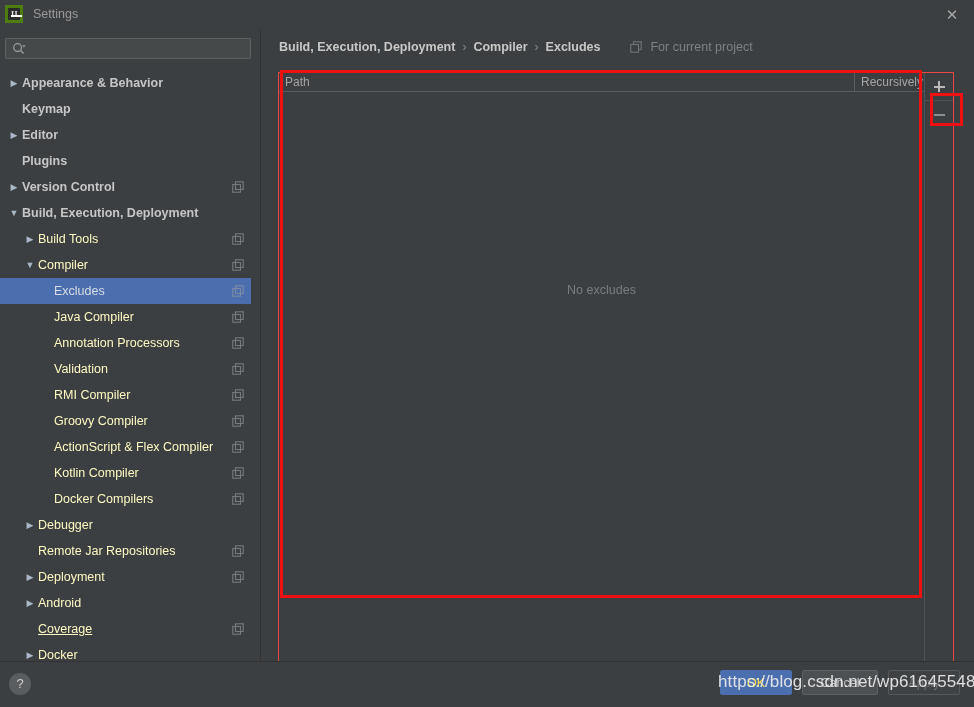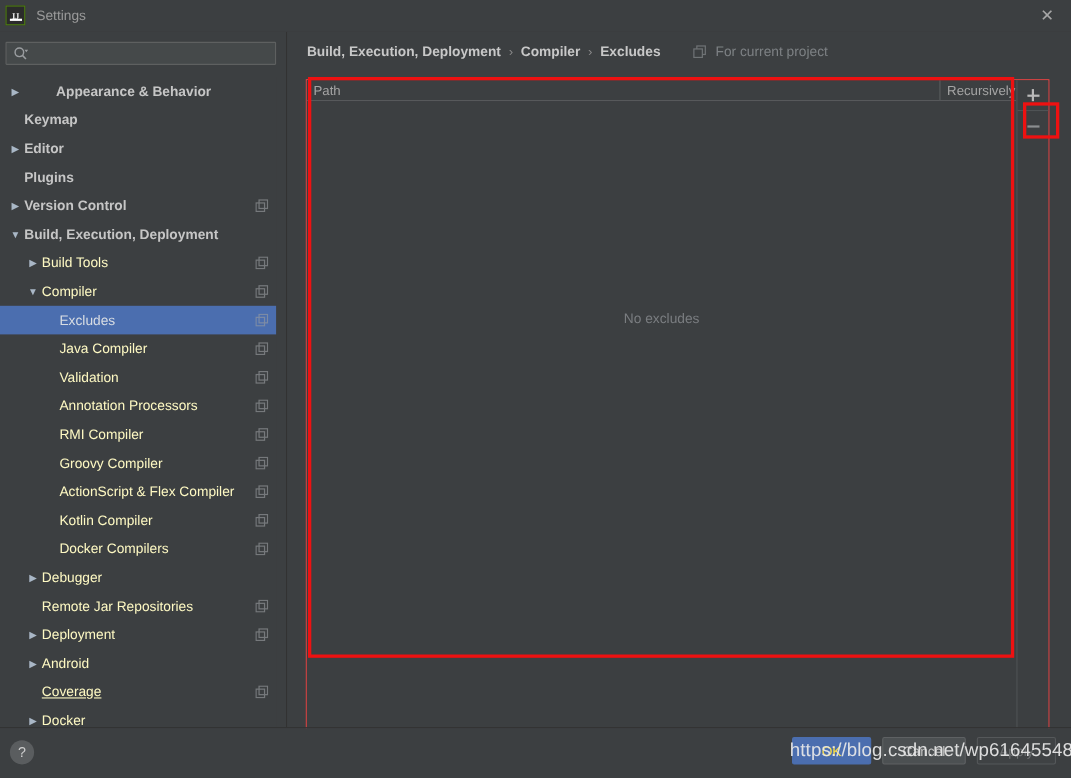--- a/index.html
+++ b/index.html
@@ -28,21 +28,21 @@
     position: absolute;
     left: 0; top: 0;
     width: 974px; height: 29px;
     background: #3c3f41;
   }
   .ij-logo {
     position: absolute;
     left: 5px; top: 5px;
     width: 18px; height: 18px;
     background: #2b2b2b;
-    border: 1px solid #4d7c0f;
+    border: 3px solid #4d7c0f;
     box-sizing: border-box;
     display: flex;
     align-items: center;
     justify-content: center;
     font-size: 8px;
     font-weight: bold;
     color: #e6e6e6;
     letter-spacing: -0.5px;
     font-family: "Liberation Serif", serif;
   }
@@ -379,21 +379,21 @@
         <line x1="8.6" y1="8.6" x2="11.6" y2="11.6" stroke="#9a9da0" stroke-width="1.4"></line>
         <polygon points="10.2,3.2 13.6,3.2 11.9,5.4" fill="#9a9da0"></polygon>
       </svg>
       <span class="search-input-text"></span>
     </div>
 
     <div class="tree">
       <div id="tree-rows">
           <div class="tree-row bold">
             <span class="twisty" style="left: 8px;">▶</span>
-            <span class="tlabel" style="left: 22px; margin-left: 29px;">Appearance &amp; Behavior</span>
+            <span class="tlabel" style="left: 22px;">Appearance &amp; Behavior</span>
           </div>
           <div class="tree-row bold">
             <span class="twisty" style="left: 8px;"></span>
             <span class="tlabel" style="left: 22px;">Keymap</span>
           </div>
           <div class="tree-row bold">
             <span class="twisty" style="left: 8px;">▶</span>
             <span class="tlabel" style="left: 22px;">Editor</span>
           </div>
           <div class="tree-row bold">
@@ -439,29 +439,29 @@
           <div class="tree-row">
             <span class="twisty" style="left: 40px;"></span>
             <span class="tlabel" style="left: 54px;">Java Compiler</span>
             <svg class="scope-icon" viewBox="0 0 12 12">
               <rect x="3.5" y="0.8" width="7.7" height="7.7" fill="none" stroke="#9a9da0" stroke-width="1.1"></rect>
               <rect x="0.8" y="3.5" width="7.7" height="7.7" fill="none" stroke="#9a9da0" stroke-width="1.1"></rect>
             </svg>
           </div>
           <div class="tree-row">
             <span class="twisty" style="left: 40px;"></span>
+            <span class="tlabel" style="left: 54px;">Annotation Processors</span>
+            <svg class="scope-icon" viewBox="0 0 12 12">
+              <rect x="3.5" y="0.8" width="7.7" height="7.7" fill="none" stroke="#9a9da0" stroke-width="1.1"></rect>
+              <rect x="0.8" y="3.5" width="7.7" height="7.7" fill="none" stroke="#9a9da0" stroke-width="1.1"></rect>
+            </svg>
+          </div>
+          <div class="tree-row">
+            <span class="twisty" style="left: 40px;"></span>
             <span class="tlabel" style="left: 54px;">Validation</span>
-            <svg class="scope-icon" viewBox="0 0 12 12">
-              <rect x="3.5" y="0.8" width="7.7" height="7.7" fill="none" stroke="#9a9da0" stroke-width="1.1"></rect>
-              <rect x="0.8" y="3.5" width="7.7" height="7.7" fill="none" stroke="#9a9da0" stroke-width="1.1"></rect>
-            </svg>
-          </div>
-          <div class="tree-row">
-            <span class="twisty" style="left: 40px;"></span>
-            <span class="tlabel" style="left: 54px;">Annotation Processors</span>
             <svg class="scope-icon" viewBox="0 0 12 12">
               <rect x="3.5" y="0.8" width="7.7" height="7.7" fill="none" stroke="#9a9da0" stroke-width="1.1"></rect>
               <rect x="0.8" y="3.5" width="7.7" height="7.7" fill="none" stroke="#9a9da0" stroke-width="1.1"></rect>
             </svg>
           </div>
           <div class="tree-row">
             <span class="twisty" style="left: 40px;"></span>
             <span class="tlabel" style="left: 54px;">RMI Compiler</span>
             <svg class="scope-icon" viewBox="0 0 12 12">
               <rect x="3.5" y="0.8" width="7.7" height="7.7" fill="none" stroke="#9a9da0" stroke-width="1.1"></rect>

